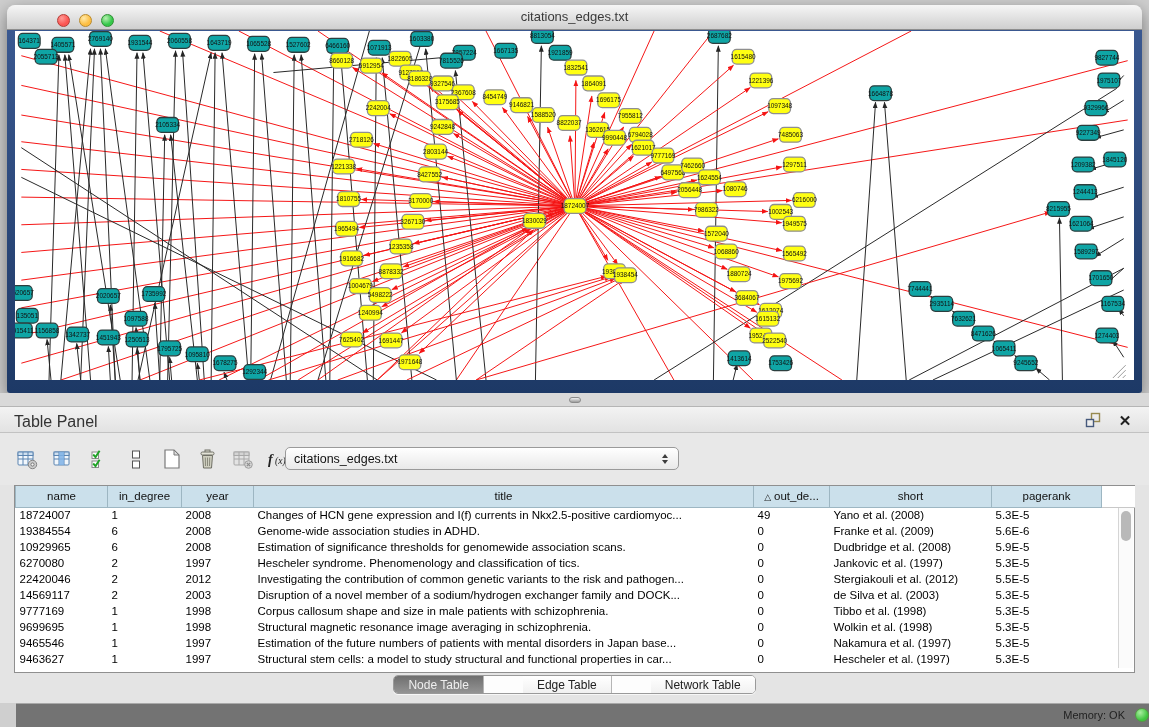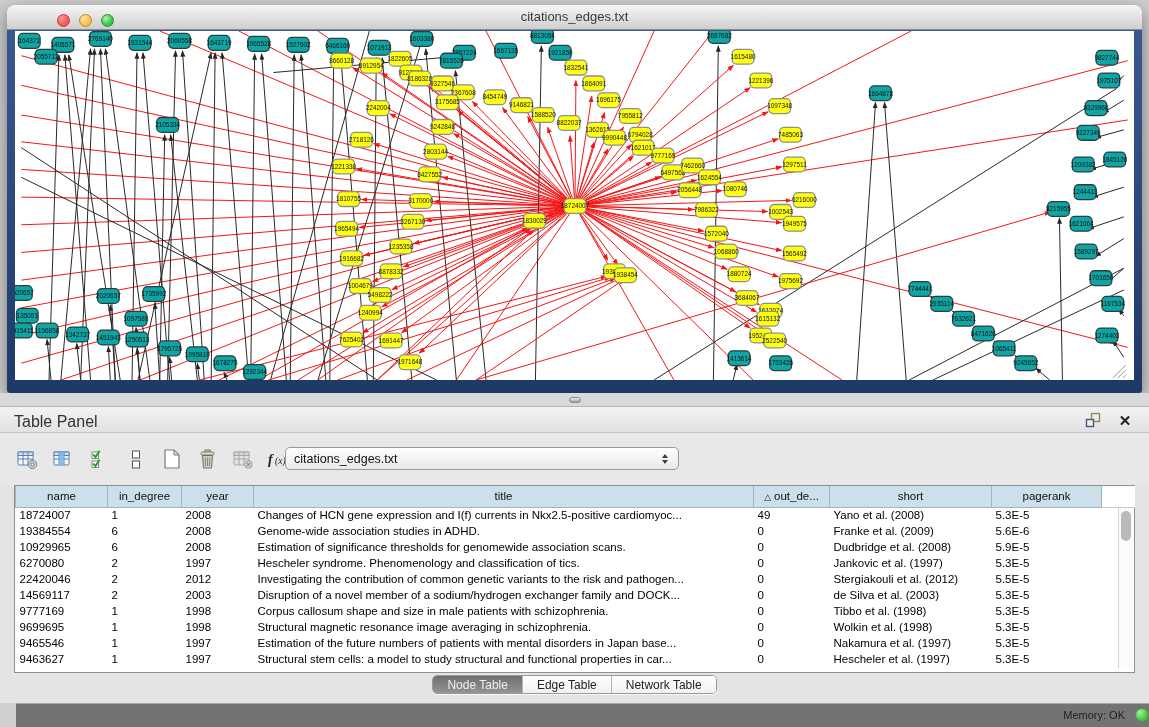--- a/index.html
+++ b/index.html
@@ -58,21 +58,21 @@
   table.grid td{height:16px;font-size:11.5px;color:#000;padding:0 4px;white-space:nowrap;overflow:hidden;}
   .c0{width:92px}.c1{width:74px}.c2{width:72px}.c3{width:500px}.c4{width:76px}.c5{width:162px}.c6{width:110px}.c7{width:33px}
   td.c0{padding-left:6px}td.c1{padding-left:6px}td.c2{padding-left:6px}td.c4{padding-left:5px}
   td.c3{padding-left:4px}td.c5{padding-left:8px}td.c6{padding-left:10px}
   .sort-tri{display:inline-block;margin-right:3px;font-size:9px;color:#222;}
   .vscroll{position:absolute;right:1px;top:22px;width:15px;height:160px;background:#fbfbfb;border-left:1px solid #d5d5d5;}
   .vthumb{position:absolute;left:2px;top:3px;width:10px;height:30px;border-radius:5px;background:#b9b9b9;}
 
   .tabs{position:absolute;left:0;top:268px;width:100%;display:flex;justify-content:center;}
   .tabset{display:flex;border:1px solid #9a9a9a;border-radius:5px;overflow:hidden;background:#fdfdfd;height:19px;
-          box-shadow:0 1px 0 rgba(255,255,255,.7);}
+          box-shadow:0 1px 0 rgba(255,255,255,.7);gap:39px;}
   .tab{padding:2px 14px;font-size:12px;color:#222;background:linear-gradient(#ffffff,#f1f1f1);border-right:1px solid #b5b5b5;
        display:flex;align-items:center;}
   .tab:last-child{border-right:none;}
   .tab.active{background:linear-gradient(#6f6f6f,#949494);color:#efefef;}
 
   
   .status-bar{position:absolute;left:16px;top:703px;width:1149px;height:36px;background:#737373;border-top:1px solid #a8a8a8;}
   .mem{position:absolute;right:40px;top:5px;font-size:11px;color:#222;}
   .mem-dot{position:absolute;right:16px;top:4px;width:14px;height:14px;border-radius:50%;
            background:radial-gradient(circle at 35% 30%,#a9eda0,var(--c-status_green) 65%);border:1px solid #559944;}

